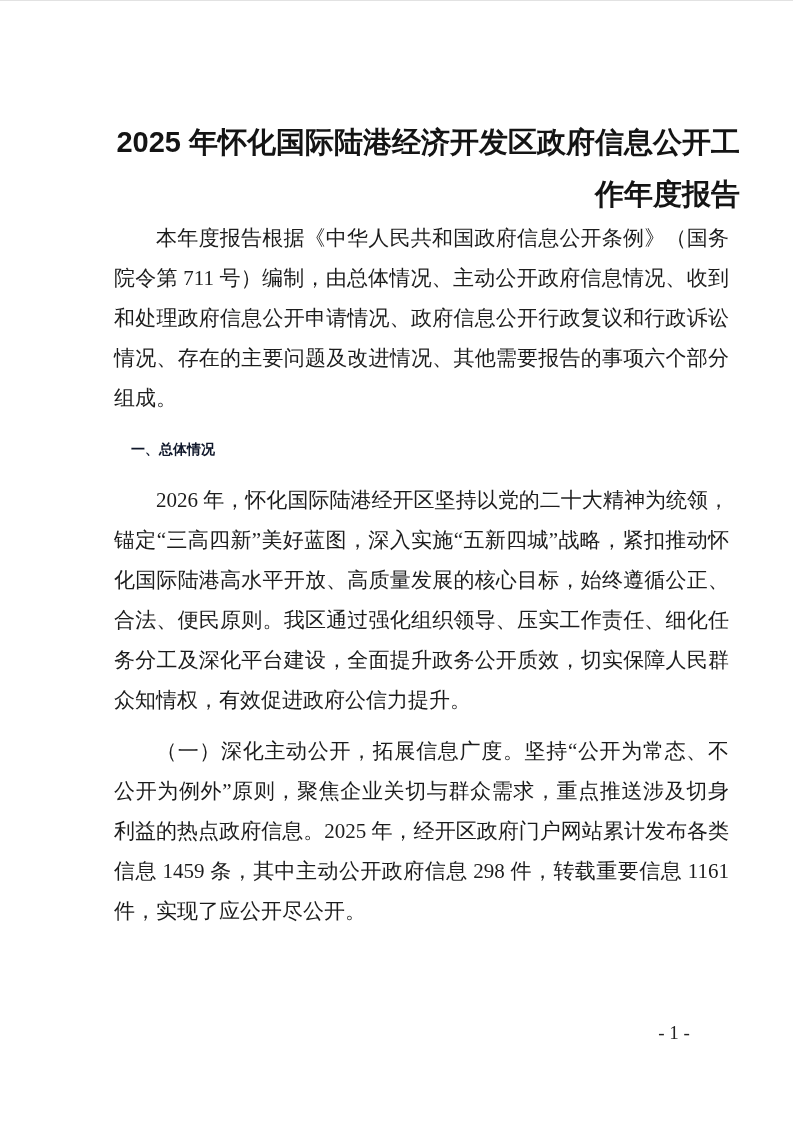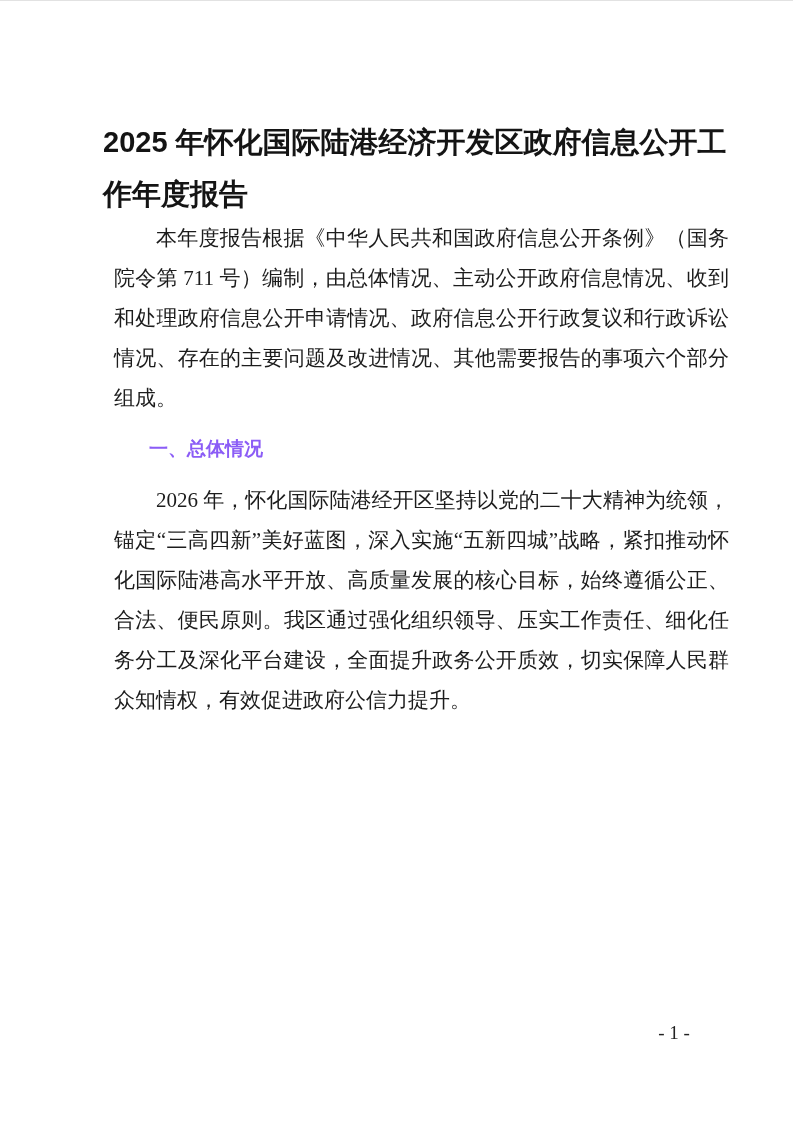--- a/index.html
+++ b/index.html
@@ -16,21 +16,21 @@
     border-top: 1px solid #e2e2e2;
     box-sizing: border-box;
     color: #1a1a1a;
   }
   .title {
     position: absolute;
     left: 103px;
     top: 115px;
     width: 637px;
     margin: 0;
-    text-align: left;
+    text-align: right;
     font-family: "Liberation Sans", "DejaVu Sans", sans-serif;
     font-weight: bold;
     font-size: 29px;
     line-height: 52px;
     color: #141414;
   }
   .body-text {
     position: absolute;
     left: 103px;
     top: 206px;
@@ -39,27 +39,27 @@
     font-size: 21px;
     line-height: 40px;
     text-align: justify;
     color: #1c1c1c;
   }
   .para {
     margin: 11px;
     text-indent: 2em;
   }
   .heading {
-    margin: 8px;
+    margin: 0;
     text-indent: 2em;
     font-family: "Liberation Sans", "DejaVu Sans", sans-serif;
     font-weight: bold;
-    font-size: 19px;
+    font-size: 14px;
     line-height: 40px;
-    color: #8b5cf6;
+    color: #0f172a;
   }
   .page-number {
     position: absolute;
     top: 1021px;
     left: 637px;
     width: 74px;
     text-align: center;
     font-family: "Liberation Serif", "DejaVu Serif", serif;
     font-size: 19px;
     line-height: 22px;
@@ -70,17 +70,18 @@
 <body>
 
 <div class="page">
 
   <h1 class="title">2025 年怀化国际陆港经济开发区政府信息公开工作年度报告</h1>
 
   <div class="body-text">
     <p class="para">本年度报告根据《中华人民共和国政府信息公开条例》（国务院令第 711 号）编制，由总体情况、主动公开政府信息情况、收到和处理政府信息公开申请情况、政府信息公开行政复议和行政诉讼情况、存在的主要问题及改进情况、其他需要报告的事项六个部分组成。</p>
     <h2 class="heading">一、总体情况</h2>
     <p class="para">2026 年，怀化国际陆港经开区坚持以党的二十大精神为统领，锚定“三高四新”美好蓝图，深入实施“五新四城”战略，紧扣推动怀化国际陆港高水平开放、高质量发展的核心目标，始终遵循公正、合法、便民原则。我区通过强化组织领导、压实工作责任、细化任务分工及深化平台建设，全面提升政务公开质效，切实保障人民群众知情权，有效促进政府公信力提升。</p>
+    <p class="para">（一）深化主动公开，拓展信息广度。坚持“公开为常态、不公开为例外”原则，聚焦企业关切与群众需求，重点推送涉及切身利益的热点政府信息。2025 年，经开区政府门户网站累计发布各类信息 1459 条，其中主动公开政府信息 298 件，转载重要信息 1161 件，实现了应公开尽公开。</p>
   </div>
 
   <div class="page-number">- 1 -</div>
 
 </div>
 
 </body></html>

